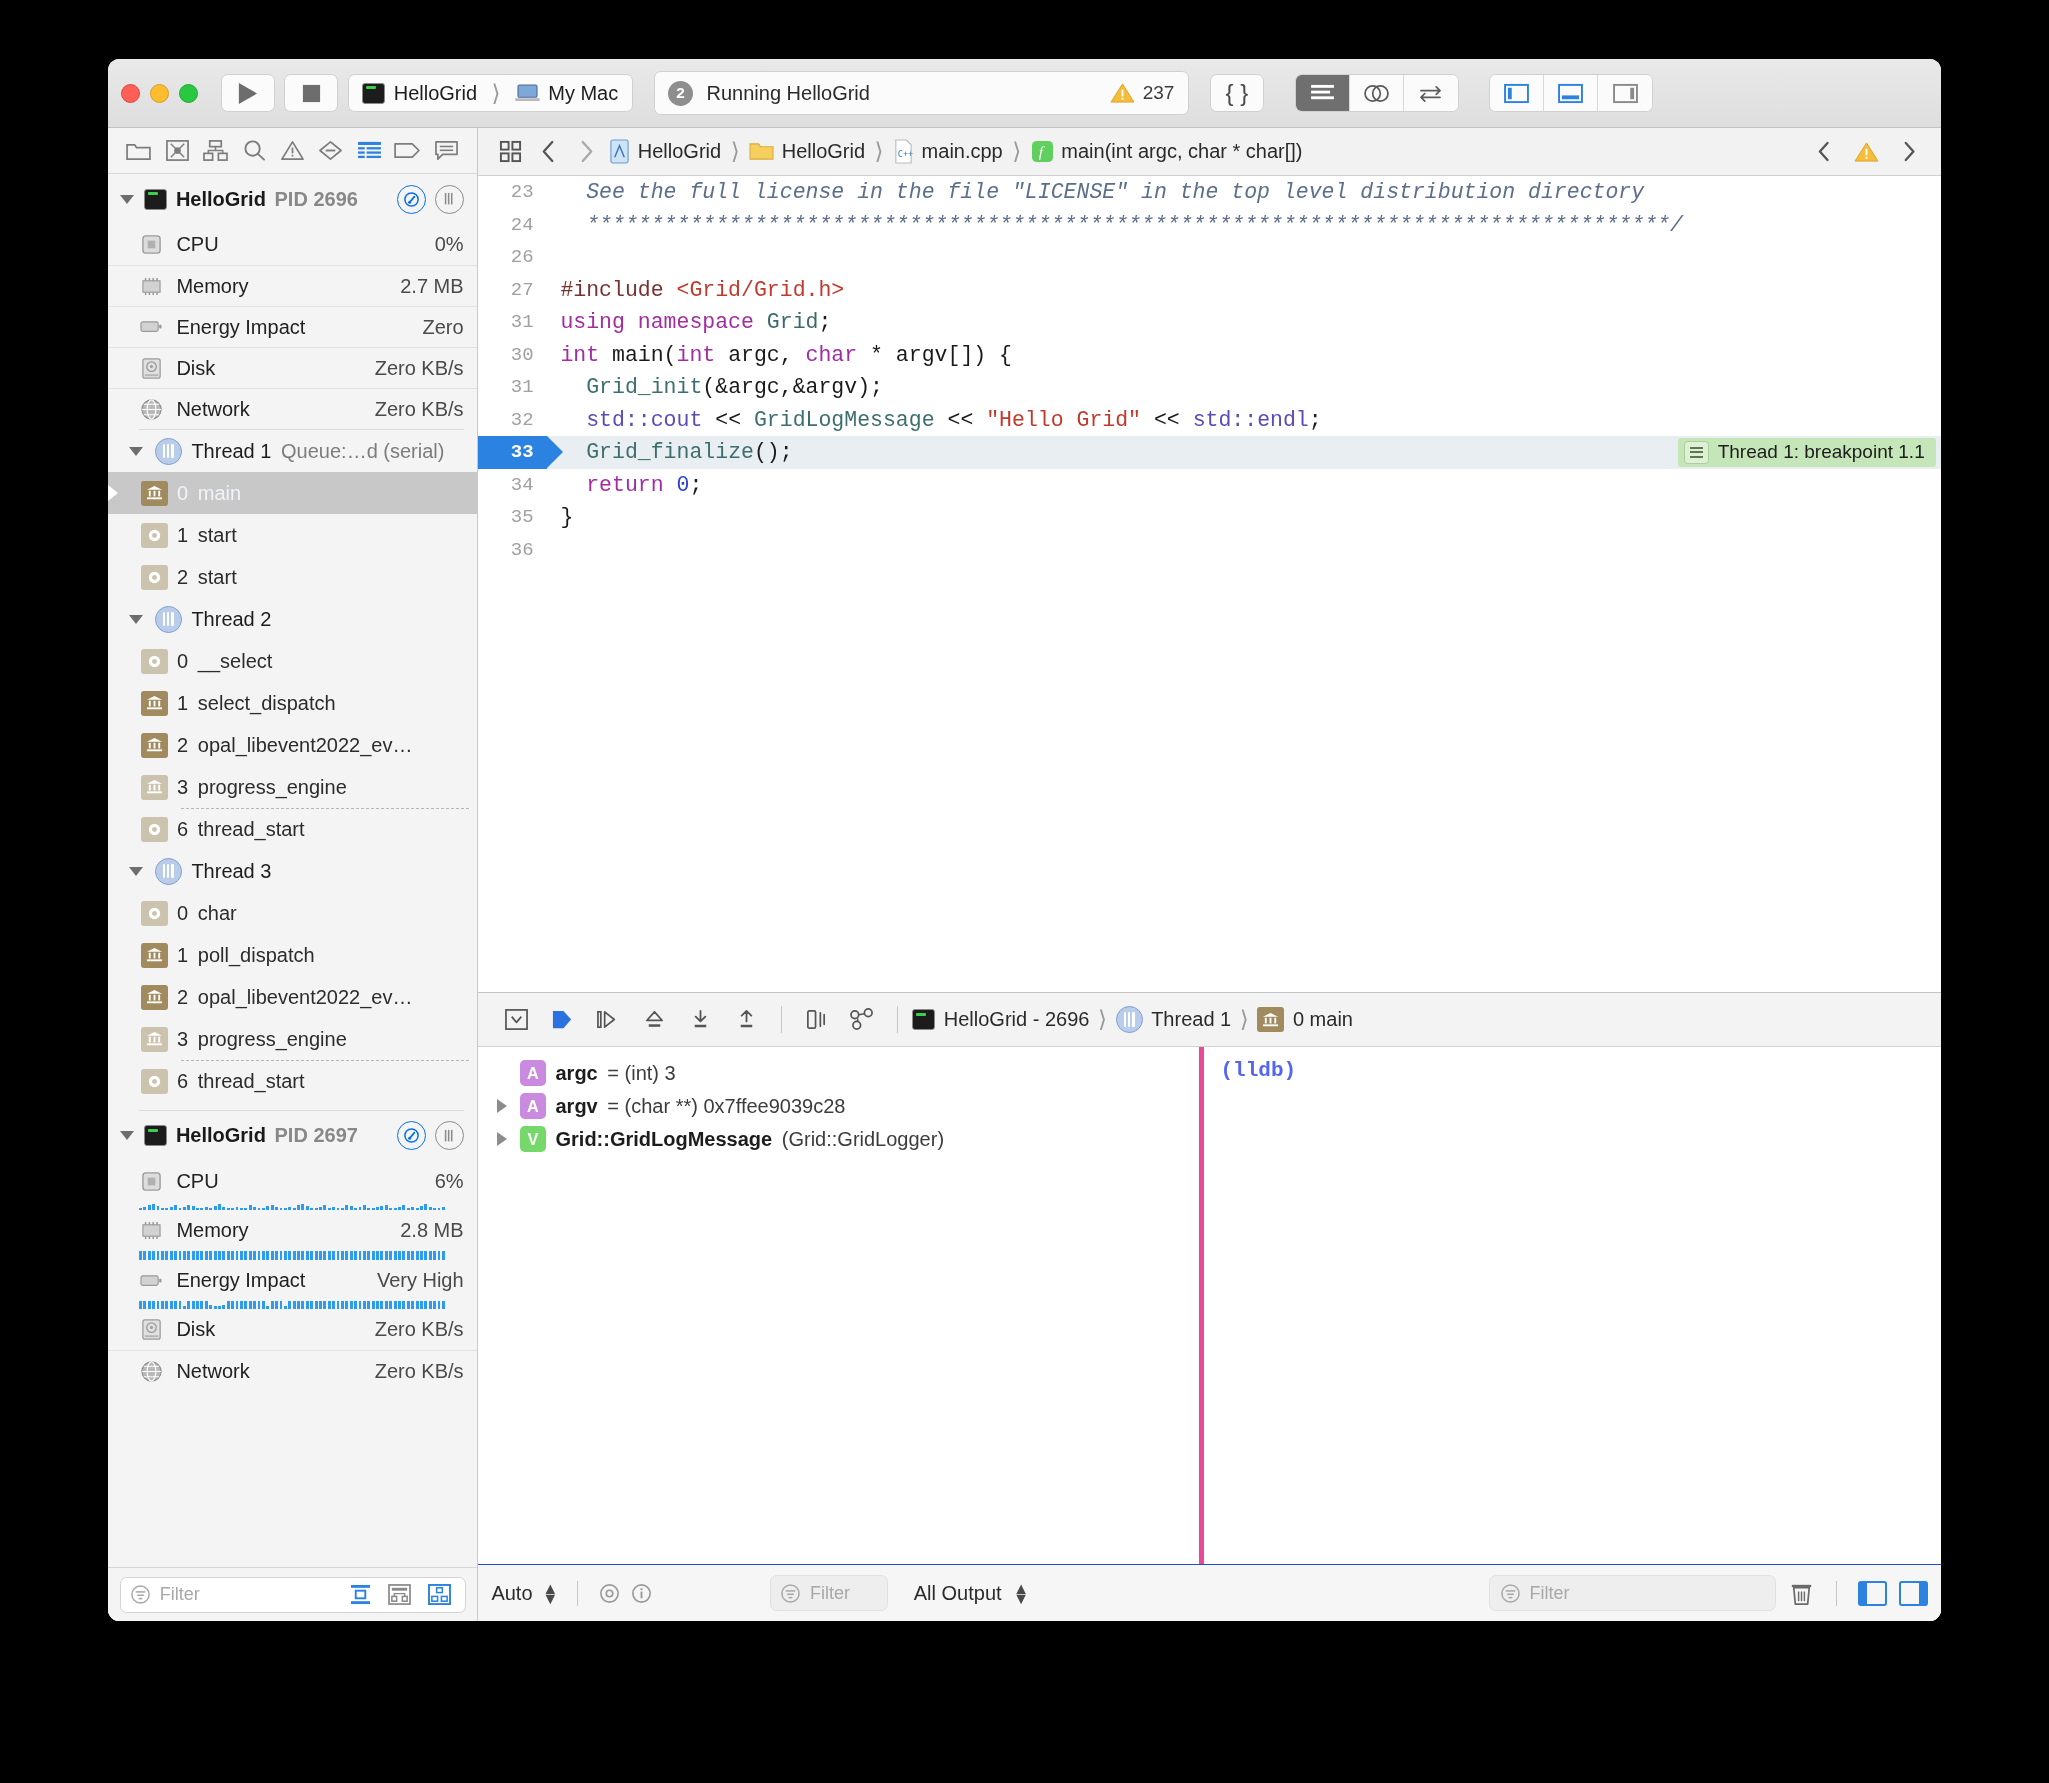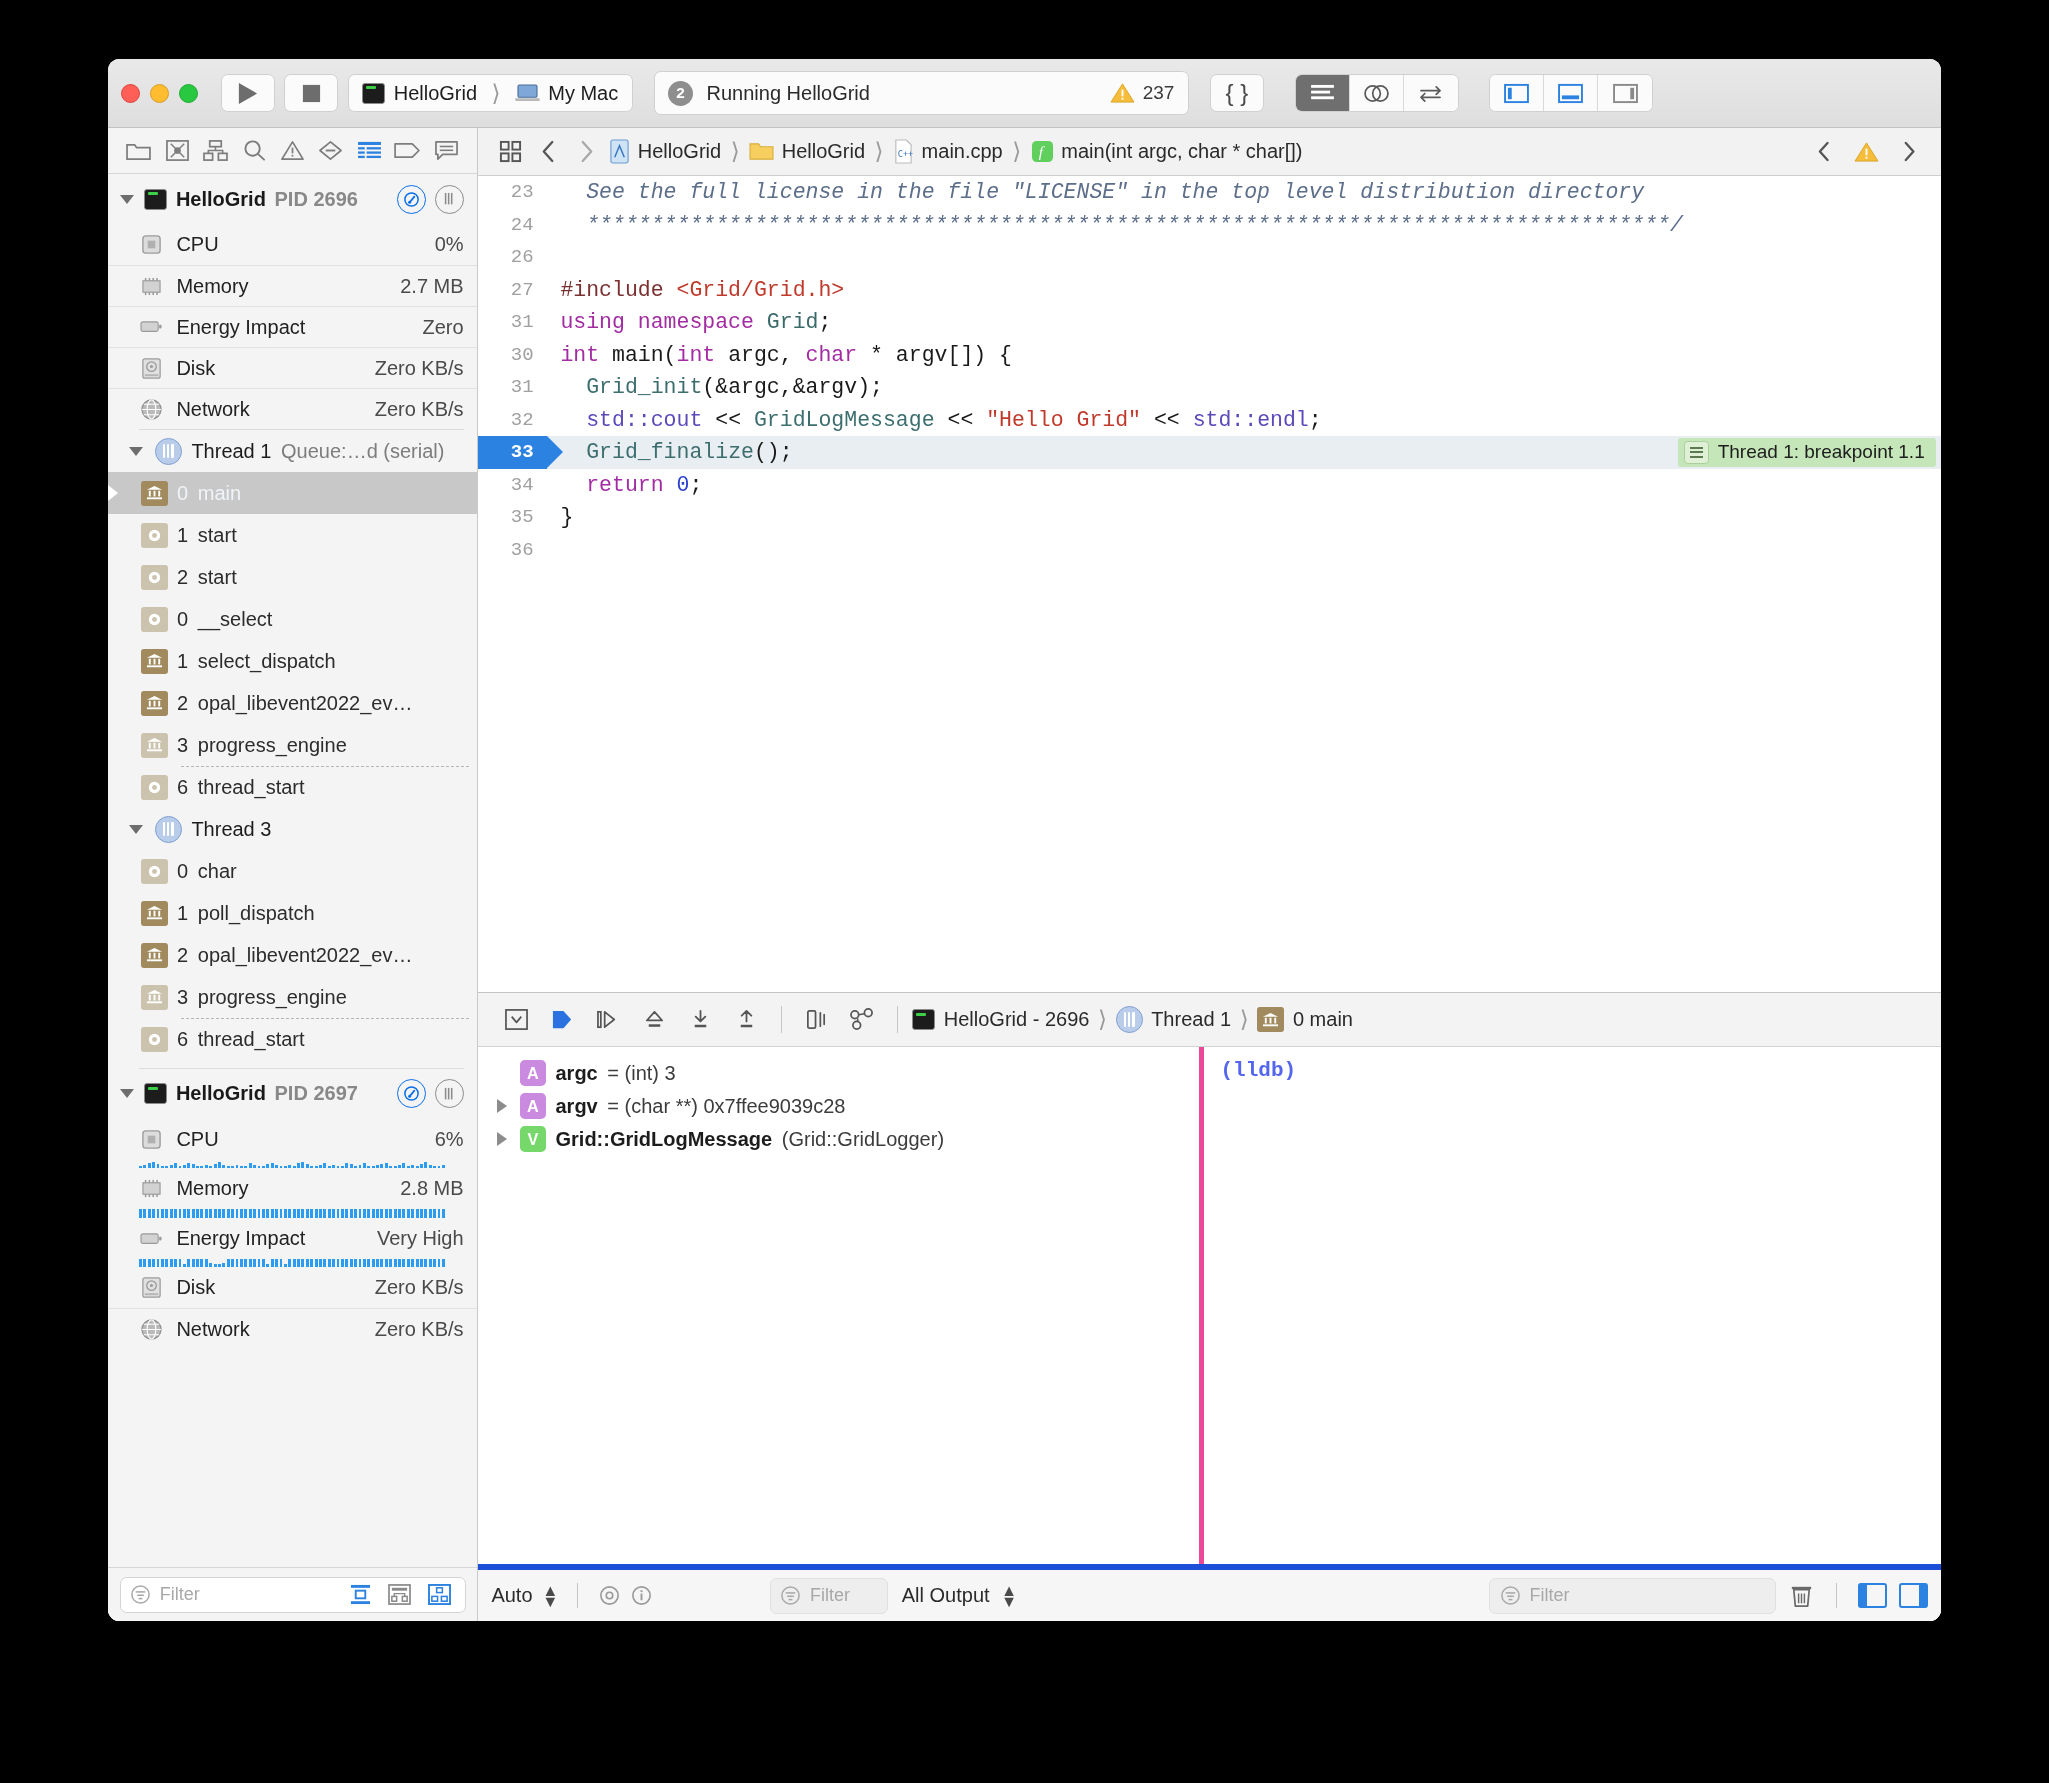--- a/index.html
+++ b/index.html
@@ -299,22 +299,22 @@
     display: flex; align-items: center; justify-content: center;
     font-size: 16.3px; font-weight: bold; color: #fff; flex: 0 0 26px;
   }
   .vtag.a { background: #c98ae0; }
   .vtag.v { background: #76d86a; }
   .vname { font-weight: bold; }
   .vtype { color: #3c3c3c; }
 
   .debug-foot {
     height: 57px; flex: 0 0 57px;
-    border-top: 6px solid #1d4ed8; background: #f6f6f6;
-    display: flex; align-items: center; padding: 0 13.4px; gap: 0;
+    border-top: 1px solid #1d4ed8; background: #f6f6f6;
+    display: flex; align-items: center; padding: 0 13.4px; gap: 12px;
     font-size: 20px; color: #2b2b2b;
   }
   .foot-left { width: 397px; display: flex; align-items: center; gap: 9.6px; flex: 0 0 397px; }
   .stepper { font-size: 16.3px; color: #4a4a4a; line-height: 10.5px; display:flex; flex-direction:column; }
   .vsep { width: 1px; height: 25px; background: #c6c6c6; margin: 0 9.6px; }
   .foot-right { flex: 1; display: flex; align-items: center; gap: 11.5px; padding-left: 13.4px; }
   .sq-blue {
     width: 29px; height: 25px; border: 2.4px solid #2b82e0; border-radius: 2.9px;
     display: flex; align-items: center;
   }
@@ -615,20 +615,29 @@
           <span class="frame-ico sys">
               <svg width="17" height="17" viewBox="0 0 18 18">
                 <circle cx="9" cy="9" r="6" fill="#fff"></circle>
                 <circle cx="9" cy="9" r="2.6" fill="#ccc3ae"></circle>
               </svg>
             </span>
           <span>2</span>
           <span>start</span>
         </div>
 
+        <div class="tree-row thread">
+          <span class="tri down"></span>
+          <span class="thread-badge">
+              <i></i>
+              <i></i>
+              <i></i>
+            </span>
+          <span>Thread 2</span>
+        </div>
         <div class="tree-row">
           <span class="frame-ico sys">
               <svg width="17" height="17" viewBox="0 0 18 18">
                 <circle cx="9" cy="9" r="6" fill="#fff"></circle>
                 <circle cx="9" cy="9" r="2.6" fill="#ccc3ae"></circle>
               </svg>
             </span>
           <span>0</span>
           <span>__select</span>
         </div>

